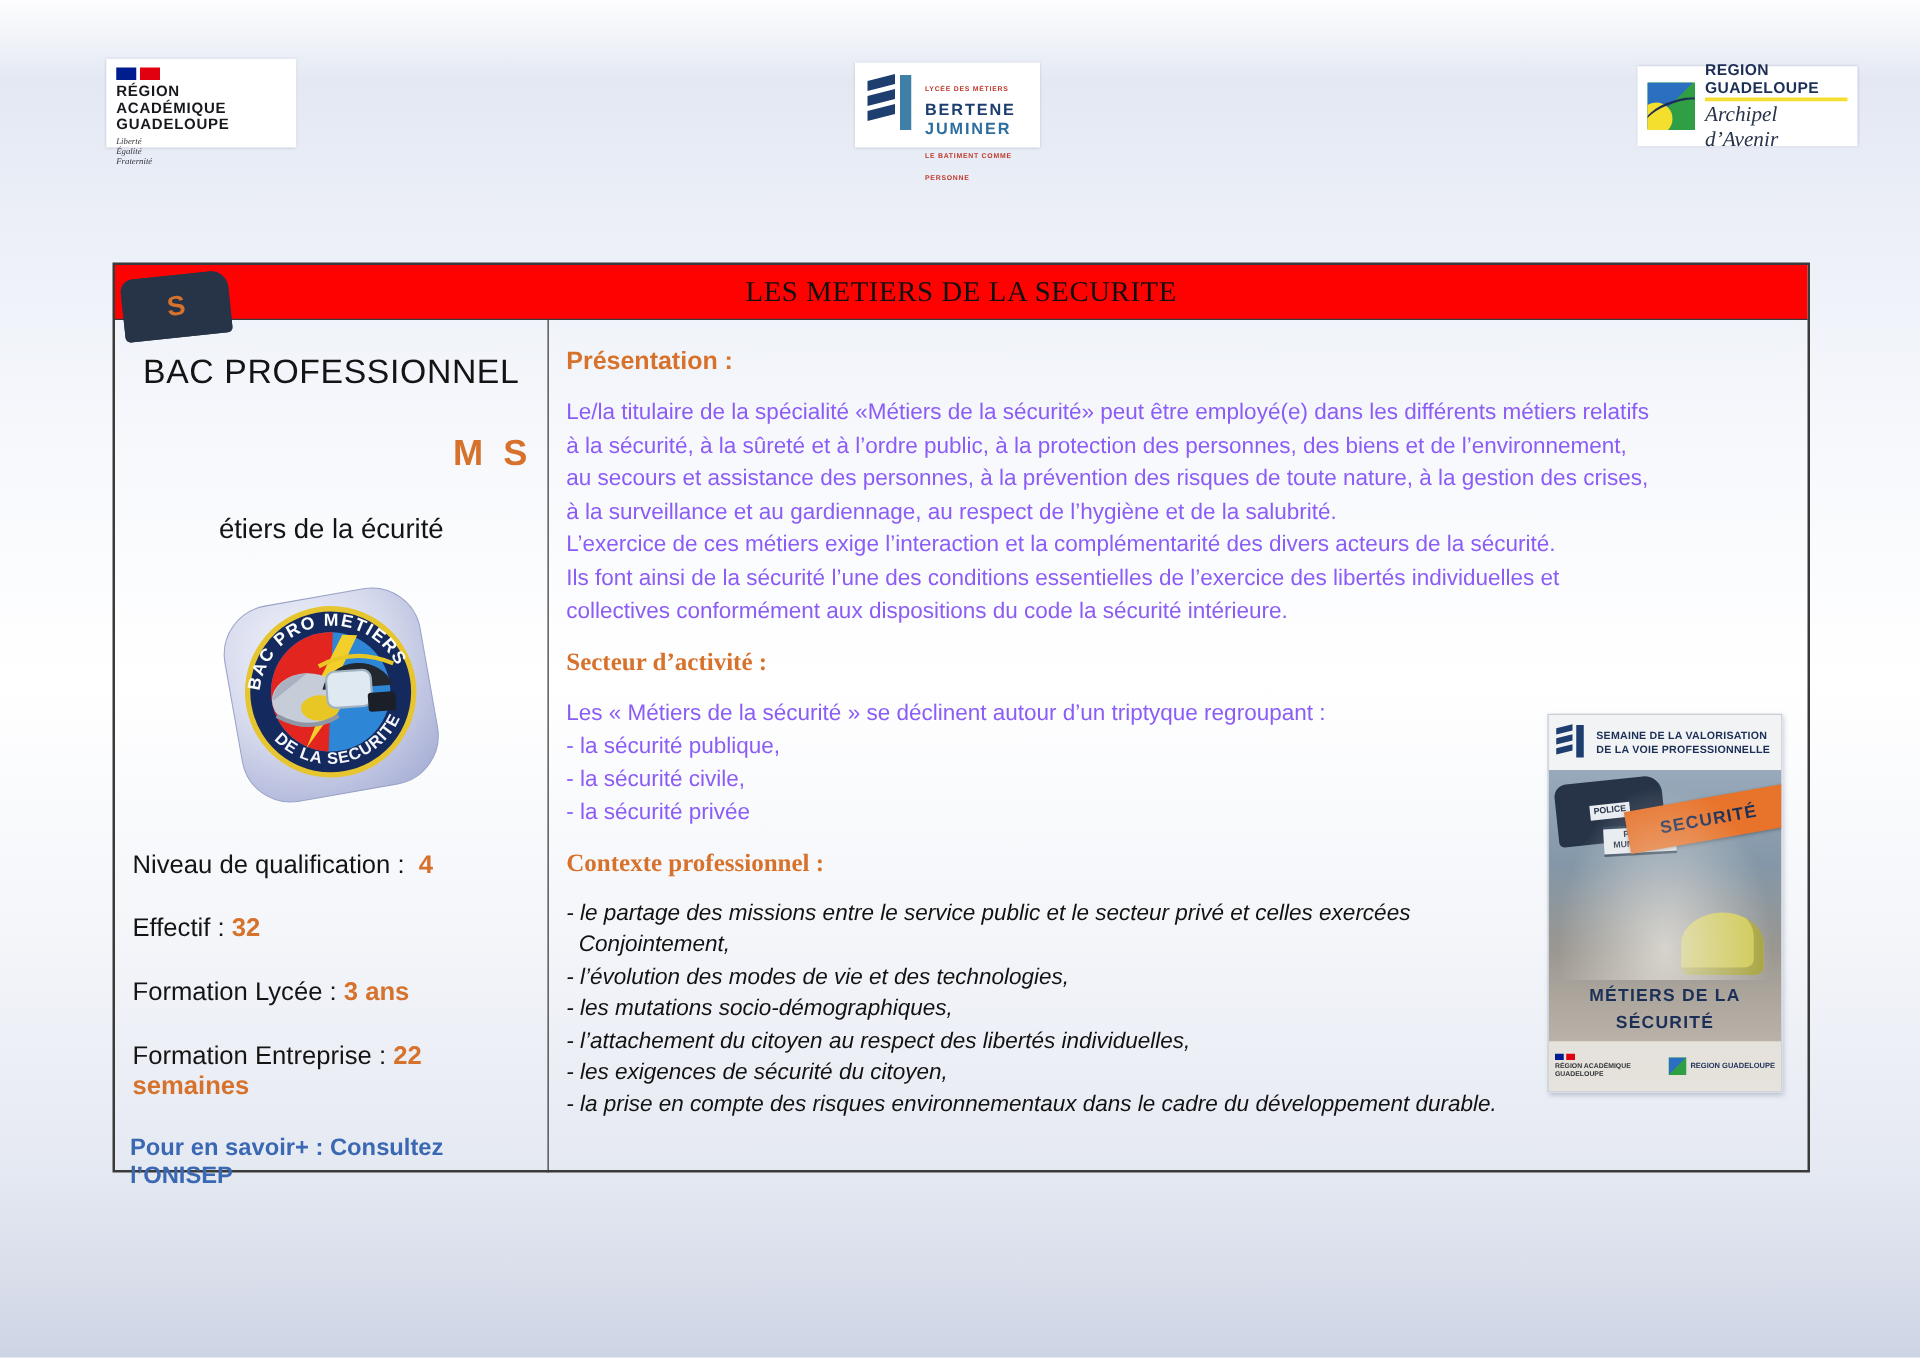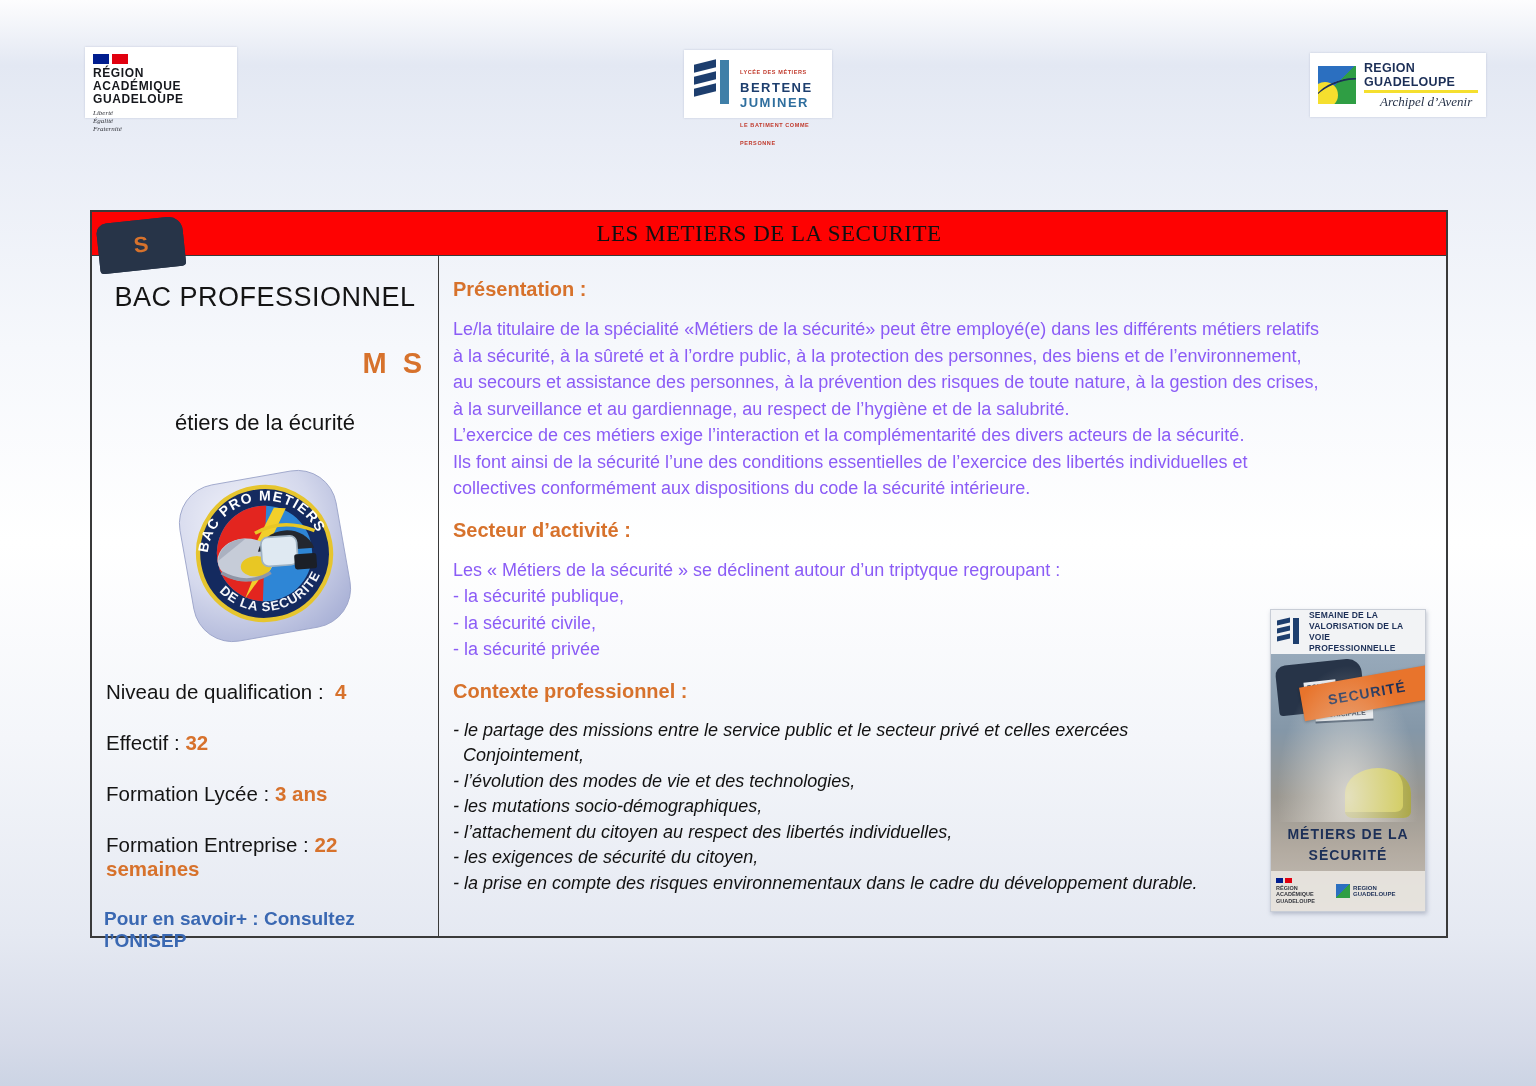--- a/index.html
+++ b/index.html
@@ -30,21 +30,21 @@
   .lycee-text { font-size:5.5px; color:#c0392b; font-weight:bold; letter-spacing:.6px; line-height:7px; }
   .lycee-name1 { display:block; font-size:13px; font-weight:800; letter-spacing:1.5px; color:#1d3e6e; margin-top:2px; }
   .lycee-name2 { display:block; font-size:13px; font-weight:800; letter-spacing:1.5px; color:#2e6e9e; margin-bottom:3px; }
 
   .logo-region { left:1310px; top:53px; width:176px; height:64px; padding:8px 8px; display:flex; gap:8px; align-items:center; }
   .region-glyph { position:relative; width:38px; height:38px; flex:none; background:#2f9e44; overflow:hidden; }
   .region-glyph .tri { position:absolute; inset:0; background:linear-gradient(135deg,#2b6fc0 48%,transparent 48%); }
   .region-glyph .sun { position:absolute; left:-6px; bottom:-4px; width:26px; height:26px; border-radius:50%; background:#f5df2e; }
   .region-glyph .swoosh { position:absolute; left:-4px; top:14px; width:56px; height:26px; border-top:2px solid #1c2f57; border-radius:50%; transform:rotate(-18deg); }
   .region-name { font-size:12.5px; font-weight:bold; color:#1c2f57; letter-spacing:.3px; border-bottom:3px solid #f5df2e; padding-bottom:1px; }
-  .region-slogan { font-family:"Liberation Serif",serif; font-style:italic; font-size:13px; color:#273349; margin-top:1px;margin-left:16px; }
+  .region-slogan { font-family:"Liberation Serif",serif; font-style:italic; font-size:17px; color:#273349; margin-top:1px; }
 
   
   .sheet { position:absolute; left:90px; top:210px; width:1358px; height:728px; border:2px solid #3a3a3a; }
   .banner { height:44px; background:#fe0202; border-bottom:1.5px solid #3a3a3a;
             display:flex; align-items:center; justify-content:center;
             font-family:"Liberation Serif",serif; font-size:23px; letter-spacing:.5px; color:#111; }
   .cols { display:flex; height:682px; }
   .cell-left { width:347px; flex:none; border-right:1.5px solid #3a3a3a;
                display:flex; flex-direction:column; padding:26px 12px 10px 12px; }
   .cell-right { flex:1; position:relative; padding:22px 18px 8px 14px; overflow:hidden; }
@@ -57,28 +57,28 @@
   .badge-wrap { margin:22px auto 0; width:196px; height:196px; }
   .stats { margin-top:26px; padding-left:2px; }
   .stat { font-size:20.5px; margin-bottom:27px; color:#141414; }
   .stat-label { white-space:pre;margin-top:38px; }
   .stat-value { color:#d7722c; font-weight:bold; }
   .more-info { margin-top:auto; font-size:19px; font-weight:bold; color:#3a68b2; padding-bottom:2px; cursor:pointer; }
 
   
   .sec-head { color:#d7722c; font-weight:bold; font-size:20px; margin-bottom:15px; }
   .body-txt { font-size:18px; line-height:26.5px; color:#8b5cf6; max-width:872px; }
-  .gap-lg { margin-top:17px; }
+  .gap-lg { margin-top:17px;font-family:Liberation Serif, serif; }
   .ctx-line { font-style:italic; font-size:18px; line-height:25.5px; color:#121212; white-space:pre; }
 
   
-  .poster { position:absolute; top:315px; right:20px; width:156px; height:303px;
+  .poster { position:absolute; top:315px; right:20px; width:188px; height:303px;
             border:1px solid #c8cdd6; box-shadow:1px 2px 4px rgba(90,100,130,.35);
             background:linear-gradient(180deg,#97a9ba 15%,#8497a8 40%,#9a9790 62%,#b3aba1 80%,#c6c0b8 100%);
-            overflow:hidden; font-style:normal;margin-top:38px; }
+            overflow:hidden; font-style:normal; }
   .poster-top { height:44px; background:#f2f3f5; display:flex; align-items:center; gap:6px; padding:4px 6px; }
   .mini-glyph { width:26px; height:28px; position:relative; flex:none; }
   .mini-glyph i { position:absolute; display:block; background:#1d3e6e; }
   .mg1{left:0;top:1px;width:13px;height:5px;transform:skewY(-14deg);}
   .mg2{left:0;top:9px;width:13px;height:5px;transform:skewY(-14deg);}
   .mg3{left:0;top:17px;width:13px;height:5px;transform:skewY(-14deg);}
   .mg4{left:16px;top:0;width:6px;height:26px;background:#3f7fa8;}
   .poster-event { font-size:8.5px; font-weight:bold; color:#1c2f57; line-height:11px; letter-spacing:.2px; }
   .photo { position:relative; height:168px; }
   .cap { position:absolute; left:6px; top:8px; width:86px; height:50px; background:#273448;

